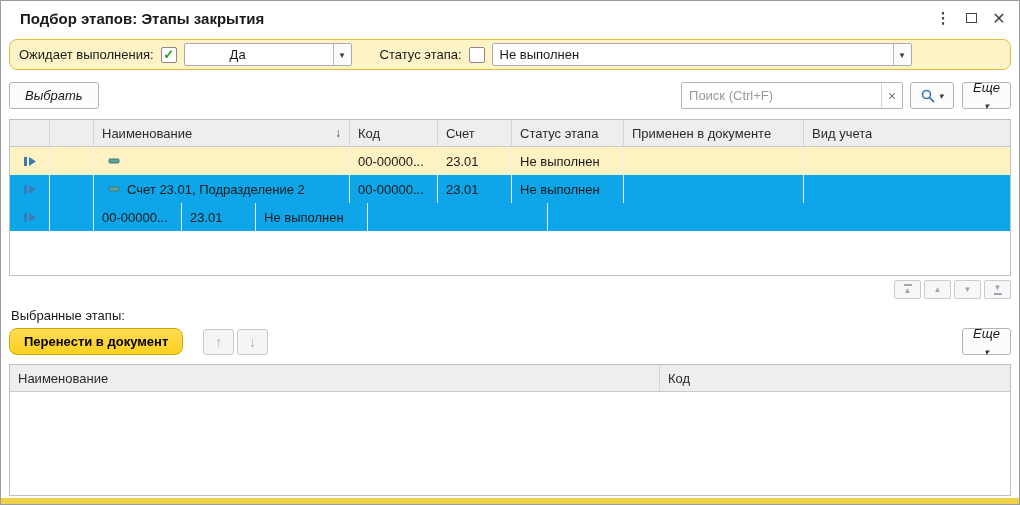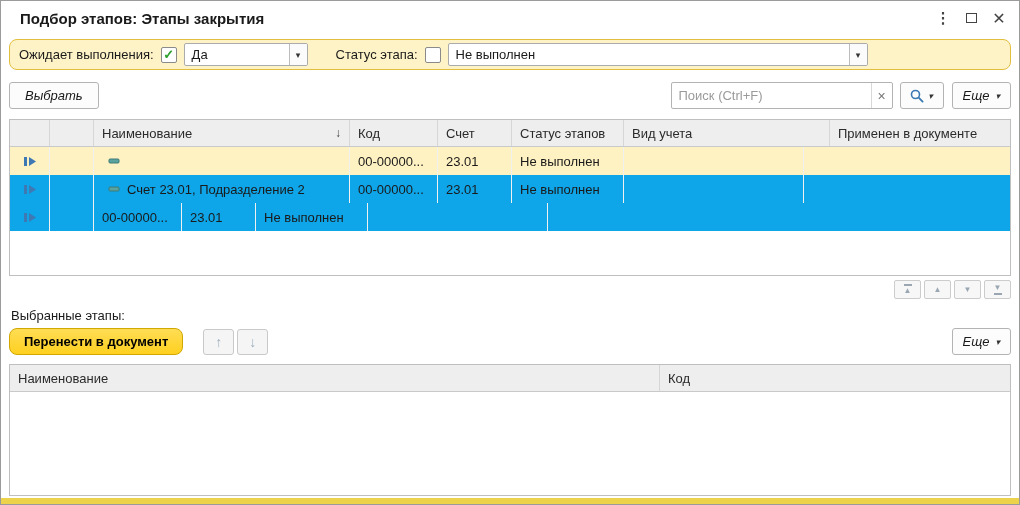--- a/index.html
+++ b/index.html
@@ -38,21 +38,21 @@
   .checkbox[data-checked="true"]::after { content: "✓"; }
   .combo {
     height: 23px; background: #fff; border: 1px solid #ababab; border-radius: 2px;
     display: flex; align-items: stretch; overflow: hidden;
   }
   .combo .val { flex: 1; padding: 0 7px; line-height: 21px; white-space: nowrap; overflow: hidden; }
   .combo .dd, .dd-part {
     width: 18px; display: flex; align-items: center; justify-content: center;
     border-left: 1px solid #bdbdbd; background: #fbfbfb; font-size: 9px; color: #333;
   }
-  .combo.awaiting { width: 124px; }
+  .combo.awaiting { width: 168px; padding-left: 38px; }
   .combo.status { width: 420px; }
   .filter-gap { width: 14px; }
 
   
   .toolbar { margin: 12px 8px 0 8px; display: flex; align-items: center; height: 27px; }
   .btn {
     height: 27px; background: #fcfcfc; border: 1px solid #b3b3b3; border-radius: 3px;
     display: flex; align-items: center; justify-content: center; padding: 0 15px;
     font-size: 13px; color: #1a1a1a; cursor: default; gap: 6px; font-style: italic;
   }
@@ -64,21 +64,21 @@
   .search-wrap input {
     border: none; outline: none; flex: 1; min-width: 0; padding: 0 7px; font-size: 13px;
     font-family: "Liberation Sans", sans-serif; color: #b91c1c; background: transparent;
   }
   .search-wrap input::placeholder { color: #9a9a9a; }
   .search-clear {
     width: 21px; height: 100%; display: flex; align-items: center; justify-content: center;
     border-left: 1px solid #d8d8d8; color: #777; font-size: 14px;
   }
   .search-btn { width: 44px; padding: 0 6px; margin-left: 7px; gap: 4px; }
-  .more-btn { padding: 0 10px; margin-left: 8px; }
+  .more-btn { padding: 0 10px; margin-left: 8px; flex-direction: column; }
   .dd-caret { font-size: 9px; color: #333; }
 
   
   .tbl {
     margin: 10px 8px 0 8px; border: 1px solid #bfbfbf; background: #fff;
   }
   .tbl-head { display: flex; background: #EEEEEE; border-bottom: 1px solid #c9c9c9; height: 27px; }
   .th {
     display: flex; align-items: center; padding: 4px 8px; border-right: 1px solid #d6d6d6;
     color: #2b2b2b; white-space: nowrap; overflow: hidden;
@@ -194,23 +194,23 @@
 <div class="tbl">
   <div class="tbl-head">
     <div class="th c0"></div>
     <div class="th c1"></div>
     <div class="th c2">
       <span>Наименование</span>
       <span class="sort-ind">↓</span>
     </div>
     <div class="th c3">Код</div>
     <div class="th c4">Счет</div>
-    <div class="th c5">Статус этапов</div>
+    <div class="th c5">Статус этапа</div>
+    <div class="th c6">Применен в документе</div>
     <div class="th c7">Вид учета</div>
-    <div class="th c6">Применен в документе</div>
   </div>
   <div class="tbl-body">
 
     <div class="row" data-selected="true">
       <div class="cell c0">
         <svg class="icon-svg" width="14" height="11" viewBox="0 0 14 11">
           <rect x="1" y="1" width="3" height="9" fill="#3E79B4"></rect>
             <polygon points="6,1 13,5.5 6,10" fill="#3E79B4"></polygon>
         </svg>
       </div>

